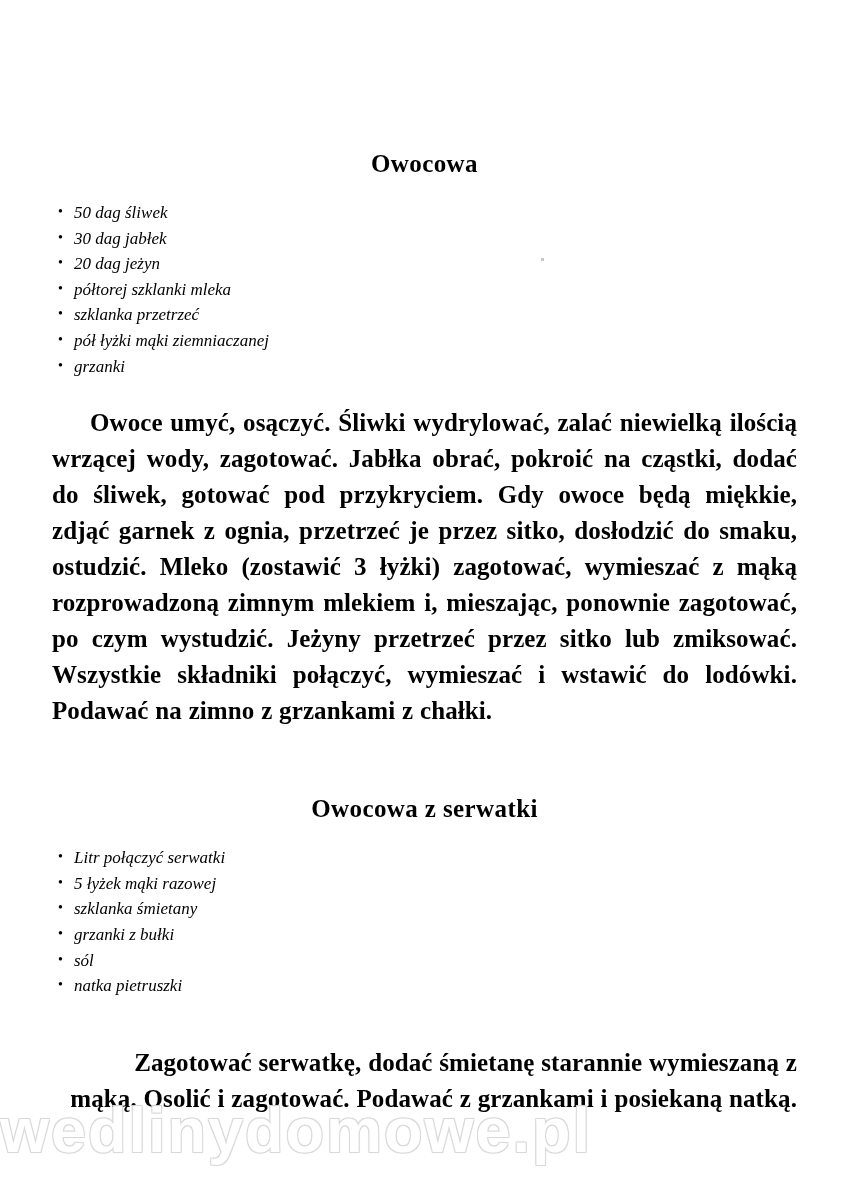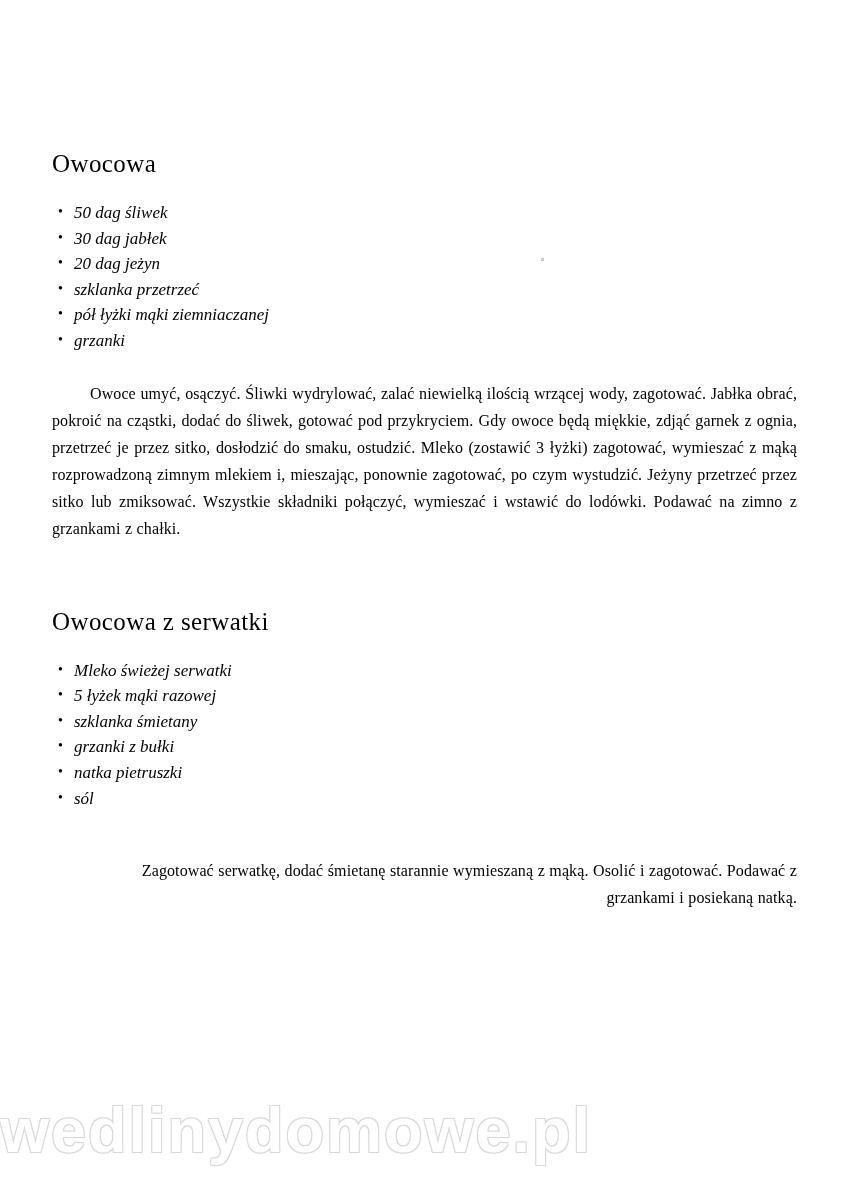--- a/index.html
+++ b/index.html
@@ -26,22 +26,22 @@
   .content {
     position: absolute;
     left: 52px;
     top: 150px;
     width: 745px;
   }
   .recipe {
     position: relative;
   }
   .recipe-title {
-    text-align: left;
-    font-weight: normal;
+    text-align: center;
+    font-weight: bold;
     font-size: 25px;
     letter-spacing: 0.4px;
     margin: 0 0 22px 0;
     font-family: "Liberation Serif", serif;
   }
   .ingredients {
     list-style: none;
     margin: 0 0 0 0;
     padding: 0;
   }
@@ -56,26 +56,27 @@
   .ingredients li::before {
     content: "\2022";
     position: absolute;
     left: 6px;
     top: -1px;
     font-style: normal;
     font-size: 14px;
   }
   .body-text {
     margin: 26px 0 0 0;
-    font-size: 16px;
-    line-height: 27px;
+    font-size: 25px;
+    line-height: 36px;
     text-align: justify;
     text-indent: 38px;
     letter-spacing: 0.1px;
     word-spacing: 0.4px;
+    font-weight: bold;
   }
   .body-text.short {
     text-align: right;
     margin-top: 46px;
   }
   .gap-between {
     height: 66px;
   }
   .watermark {
     position: absolute;
@@ -112,38 +113,39 @@
   <div class="speck" style="left:541px; top:258px;"></div>
 
   <div class="content">
 
     <div class="recipe">
       <h2 class="recipe-title">Owocowa</h2>
       <ul class="ingredients">
         <li>50 dag śliwek</li>
         <li>30 dag jabłek</li>
         <li>20 dag jeżyn</li>
+        <li>półtorej szklanki mleka</li>
         <li>szklanka przetrzeć</li>
         <li>pół łyżki mąki ziemniaczanej</li>
         <li>grzanki</li>
       </ul>
       <p class="body-text">Owoce umyć, osączyć. Śliwki wydrylować, zalać niewielką ilością wrzącej wody, zagotować. Jabłka obrać, pokroić na cząstki, dodać do śliwek, gotować pod przykryciem. Gdy owoce będą miękkie, zdjąć garnek z ognia, przetrzeć je przez sitko, dosłodzić do smaku, ostudzić. Mleko (zostawić 3 łyżki) zagotować, wymieszać z mąką rozprowadzoną zimnym mlekiem i, mieszając, ponownie zagotować, po czym wystudzić. Jeżyny przetrzeć przez sitko lub zmiksować. Wszystkie składniki połączyć, wymieszać i wstawić do lodówki. Podawać na zimno z grzankami z chałki.</p>
     </div>
 
     <div class="gap-between"></div>
 
     <div class="recipe">
       <h2 class="recipe-title">Owocowa z serwatki</h2>
       <ul class="ingredients">
-        <li>Mleko świeżej serwatki</li>
+        <li>Litr połączyć serwatki</li>
         <li>5 łyżek mąki razowej</li>
         <li>szklanka śmietany</li>
         <li>grzanki z bułki</li>
+        <li>sól</li>
         <li>natka pietruszki</li>
-        <li>sól</li>
       </ul>
       <p class="body-text short">Zagotować serwatkę, dodać śmietanę starannie wymieszaną z mąką. Osolić i zagotować. Podawać z grzankami i posiekaną natką.</p>
     </div>
 
   </div>
 
   <div class="watermark">wedlinydomowe.pl</div>
 
 </div>
 

